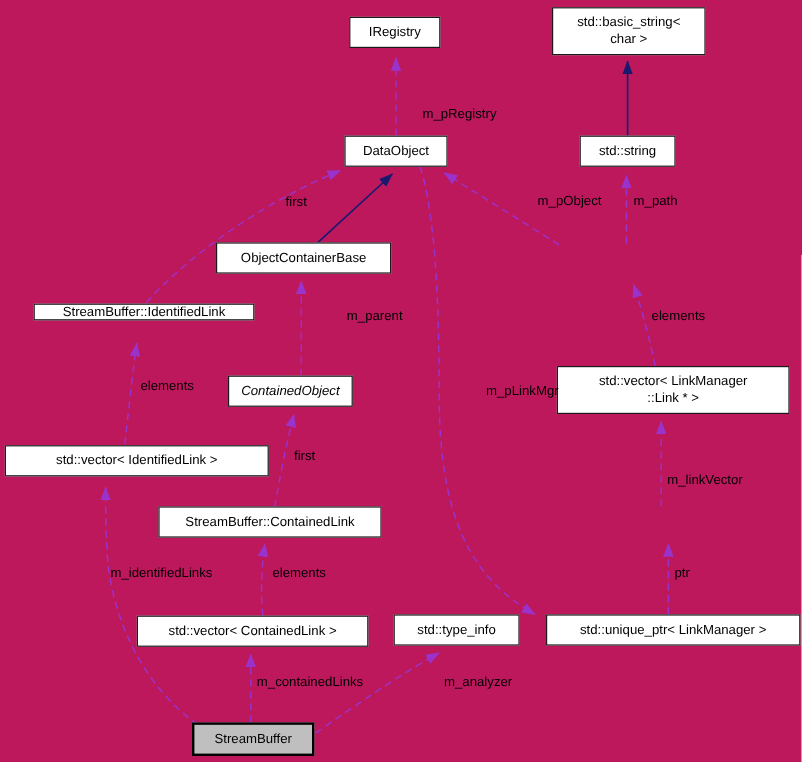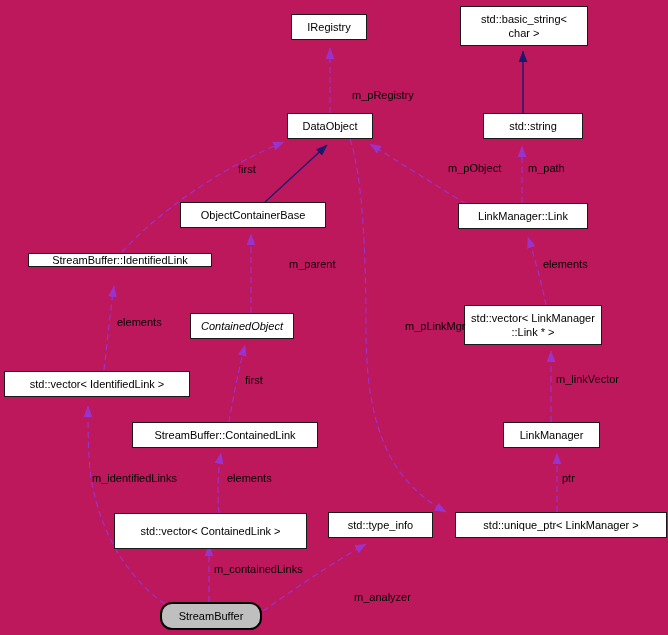--- a/index.html
+++ b/index.html
@@ -45,44 +45,42 @@
     <path class="edge" d="M209,602 L209,545" marker-end="url(#ah-p)"></path>
     <path class="edge" d="M263,611 C300,585 334,562 366,544" marker-end="url(#ah-p)"></path>
     <path class="edge solid" d="M523,113 L523,51" marker-end="url(#ah-n)"></path>
     <path class="edge solid" d="M265,202 L327,145" marker-end="url(#ah-n)"></path>
   </svg>
 
   <div class="node" style="left:291px;top:14px;width:76px;height:26px;">IRegistry</div>
   <div class="node" style="left:460px;top:6px;width:128px;height:40px;">std::basic_string&lt;
 char &gt;</div>
   <div class="node" style="left:287px;top:113px;width:86px;height:26px;">DataObject</div>
-  <div class="node" style="left:483px;top:113px;width:100px;height:26px;">std::string</div>
+  <div class="node" style="left:483px;top:113px;width:80px;height:26px;">std::string</div>
   <div class="node" style="left:180px;top:202px;width:146px;height:26px;">ObjectContainerBase</div>
-  <div class="node" style="left:458px;top:203px;width:130px;height:26px;">LinkManager::Link</div>
   <div class="node" style="left:28px;top:253px;width:184px;height:14px;">StreamBuffer::IdentifiedLink</div>
   <div class="node" style="left:190px;top:313px;width:104px;height:26px;font-style:italic;">ContainedObject</div>
-  <div class="node" style="left:464px;top:305px;width:138px;height:40px;">std::vector&lt; LinkManager
+  <div class="node" style="left:464px;top:305px;width:194px;height:40px;">std::vector&lt; LinkManager
 ::Link * &gt;</div>
-  <div class="node" style="left:4px;top:371px;width:186px;height:26px;">std::vector&lt; IdentifiedLink &gt;</div>
+  <div class="node" style="left:4px;top:371px;width:220px;height:26px;">std::vector&lt; IdentifiedLink &gt;</div>
   <div class="node" style="left:132px;top:422px;width:186px;height:26px;">StreamBuffer::ContainedLink</div>
-  <div class="node" style="left:503px;top:422px;width:97px;height:26px;">LinkManager</div>
-  <div class="node" style="left:114px;top:513px;width:193px;height:36px;">std::vector&lt; ContainedLink &gt;</div>
+  <div class="node" style="left:114px;top:513px;width:193px;height:26px;">std::vector&lt; ContainedLink &gt;</div>
   <div class="node" style="left:328px;top:512px;width:105px;height:26px;">std::type_info</div>
   <div class="node" style="left:455px;top:512px;width:212px;height:26px;">std::unique_ptr&lt; LinkManager &gt;</div>
-  <div class="node focus" style="left:160px;top:602px;width:102px;height:28px;border-radius:12px;">StreamBuffer</div>
+  <div class="node focus" style="left:160px;top:602px;width:102px;height:28px;">StreamBuffer</div>
 
   <div class="edge-label" style="left:336px;top:89px;padding-left:16px;">m_pRegistry</div>
   <div class="edge-label" style="left:238px;top:163px;">first</div>
   <div class="edge-label" style="left:448px;top:162px;">m_pObject</div>
   <div class="edge-label" style="left:528px;top:162px;">m_path</div>
   <div class="edge-label" style="left:257px;top:258px;margin-left:32px;">m_parent</div>
   <div class="edge-label" style="left:117px;top:316px;">elements</div>
   <div class="edge-label" style="left:543px;top:258px;">elements</div>
   <div class="edge-label" style="left:369px;top:320px;padding-left:36px;">m_pLinkMgr</div>
   <div class="edge-label" style="left:245px;top:374px;">first</div>
-  <div class="edge-label" style="left:556px;top:373px;">m_linkVector</div>
+  <div class="edge-label" style="left:556px;top:394px;">m_linkVector</div>
   <div class="edge-label" style="left:92px;top:472px;">m_identifiedLinks</div>
   <div class="edge-label" style="left:227px;top:472px;">elements</div>
   <div class="edge-label" style="left:562px;top:472px;">ptr</div>
   <div class="edge-label" style="left:214px;top:563px;">m_containedLinks</div>
-  <div class="edge-label" style="left:354px;top:563px;margin-top:28px;">m_analyzer</div>
+  <div class="edge-label" style="left:370px;top:563px;">m_analyzer</div>
 
 </div>
 
 </body></html>

